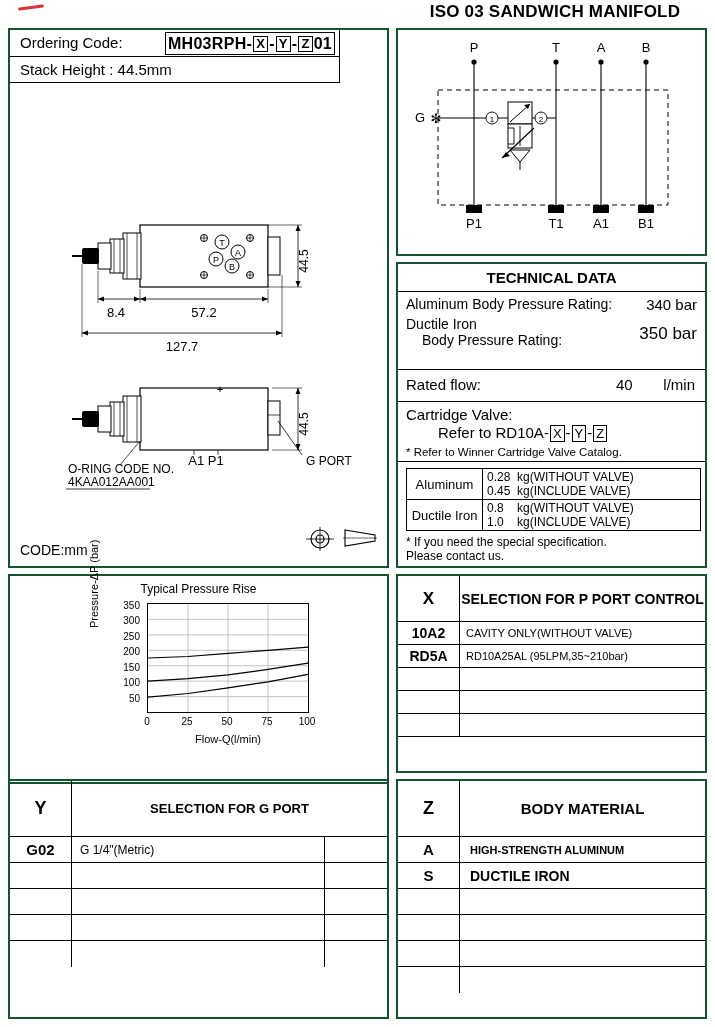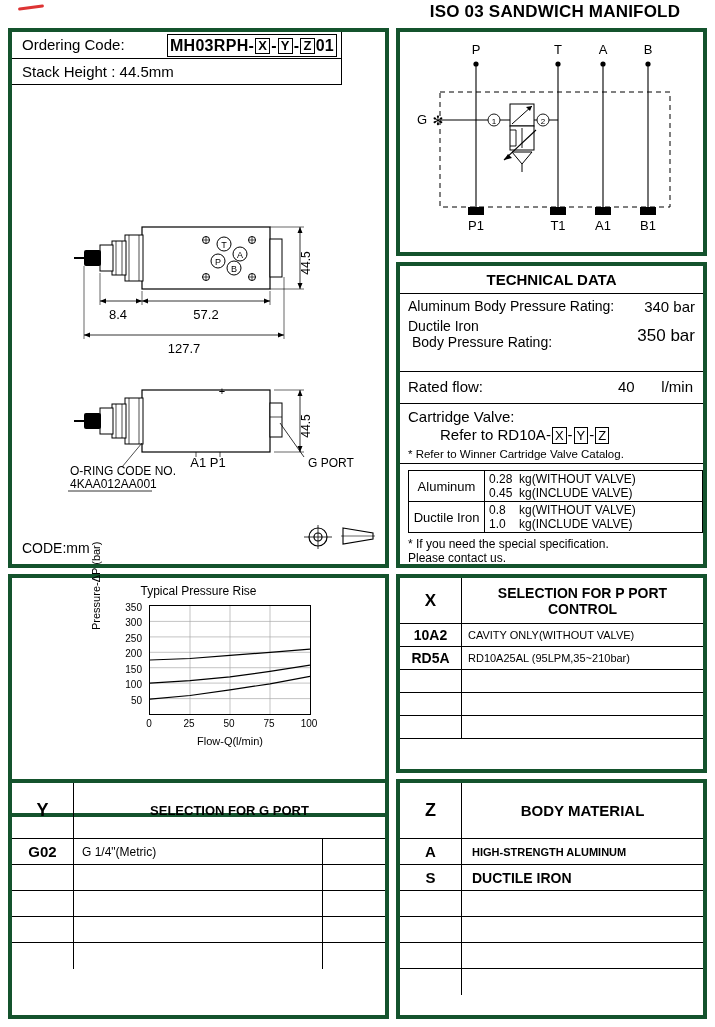--- a/index.html
+++ b/index.html
@@ -18,21 +18,21 @@
   .title {
     position:absolute; top:2px; left:400px; width:310px;
     text-align:center; font-size:17px; font-weight:bold; letter-spacing:0.2px;
   }
   .redmark {
     position:absolute; top:6px; left:18px; width:26px; height:3px;
     background:#d33; border-radius:2px; transform:rotate(-8deg);
   }
 
   
-  .box { position:absolute; border:4px solid #14532d; }
+  .box { position:absolute; border:2px solid #14532d; }
 
   
   #leftMain { left:8px; top:28px; width:381px; height:540px; }
 
   .ordRow {
     position:absolute; left:0; top:0; width:330px; height:27px;
     border-bottom:1px solid #000; border-right:1px solid #000;
   }
   .ordLabel { position:absolute; left:10px; top:4px; font-size:15px; }
   .ordCodeBox {
@@ -70,21 +70,21 @@
   .wtable { position:absolute; left:8px; width:295px; border:1px solid #000; }
   .wrow { display:flex; border-bottom:1px solid #000; }
   .wrow:last-child { border-bottom:none; }
   .wname { width:76px; border-right:1px solid #000; font-size:13px; display:flex; align-items:center; justify-content:center; }
   .wvals { flex:1; font-size:12px; padding:1px 4px; }
   .wvals div { white-space:pre; }
 
   .note { position:absolute; left:8px; font-size:12px; line-height:13px; }
 
   
-  #chartPanel { left:8px; top:574px; width:381px; height:243px; }
+  #chartPanel { left:8px; top:574px; width:381px; height:210px; }
   .chartTitle { position:absolute; top:6px; left:0; width:100%; text-align:center; font-size:12px; }
   .plot { position:absolute; left:137px; top:27px; width:162px; height:110px; border:1px solid #000; background:#fff; }
   .ylab {
     position:absolute; left:78px; top:52px; font-size:11px;
     transform:rotate(-90deg); transform-origin:left top; white-space:nowrap;
   }
   .ytick { position:absolute; font-size:10px; text-align:right; width:28px; }
   .xtick { position:absolute; font-size:10px; text-align:center; width:26px; }
   .xlab { position:absolute; top:157px; left:137px; width:162px; text-align:center; font-size:11px; }
 
@@ -315,21 +315,21 @@
     </svg>
   </div>
 
   <div class="box" id="tech">
     <div class="techHdr">TECHNICAL DATA</div>
 
     <div class="techRow" style="top:28px; height:78px;">
       <div class="tcell" style="left:8px; top:4px;">Aluminum Body Pressure Rating:</div>
       <div class="tcell" style="right:8px; top:4px; font-size:15px;">340 bar</div>
       <div class="tcell" style="left:8px; top:24px;">Ductile Iron</div>
-      <div class="tcell" style="left:12px; top:40px;">Body Pressure Rating:</div>
+      <div class="tcell" style="left:24px; top:40px;">Body Pressure Rating:</div>
       <div class="tcell" style="right:8px; top:32px; font-size:17px;">350 bar</div>
     </div>
 
     <div class="techRow" style="top:106px; height:32px;">
       <div class="tcell" style="left:8px; top:6px; font-size:15px;">Rated flow:</div>
       <div class="tcell" style="left:218px; top:6px; font-size:15px;">40</div>
       <div class="tcell" style="right:10px; top:6px; font-size:15px;">l/min</div>
     </div>
 
     <div class="techRow" style="top:138px; height:60px;">

